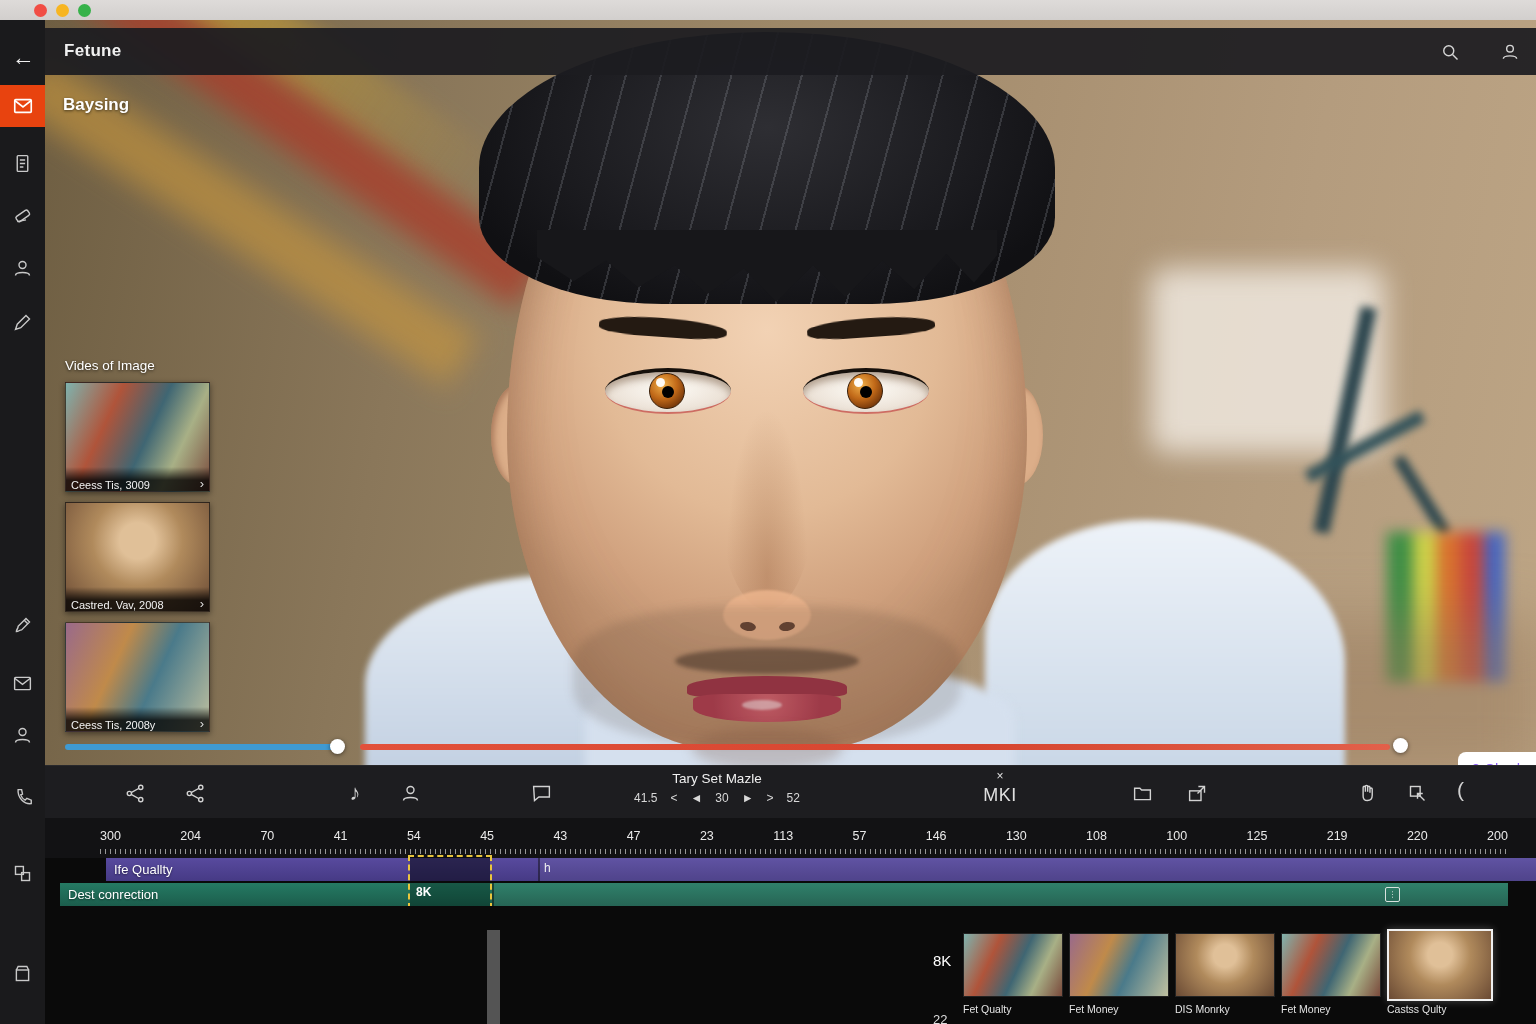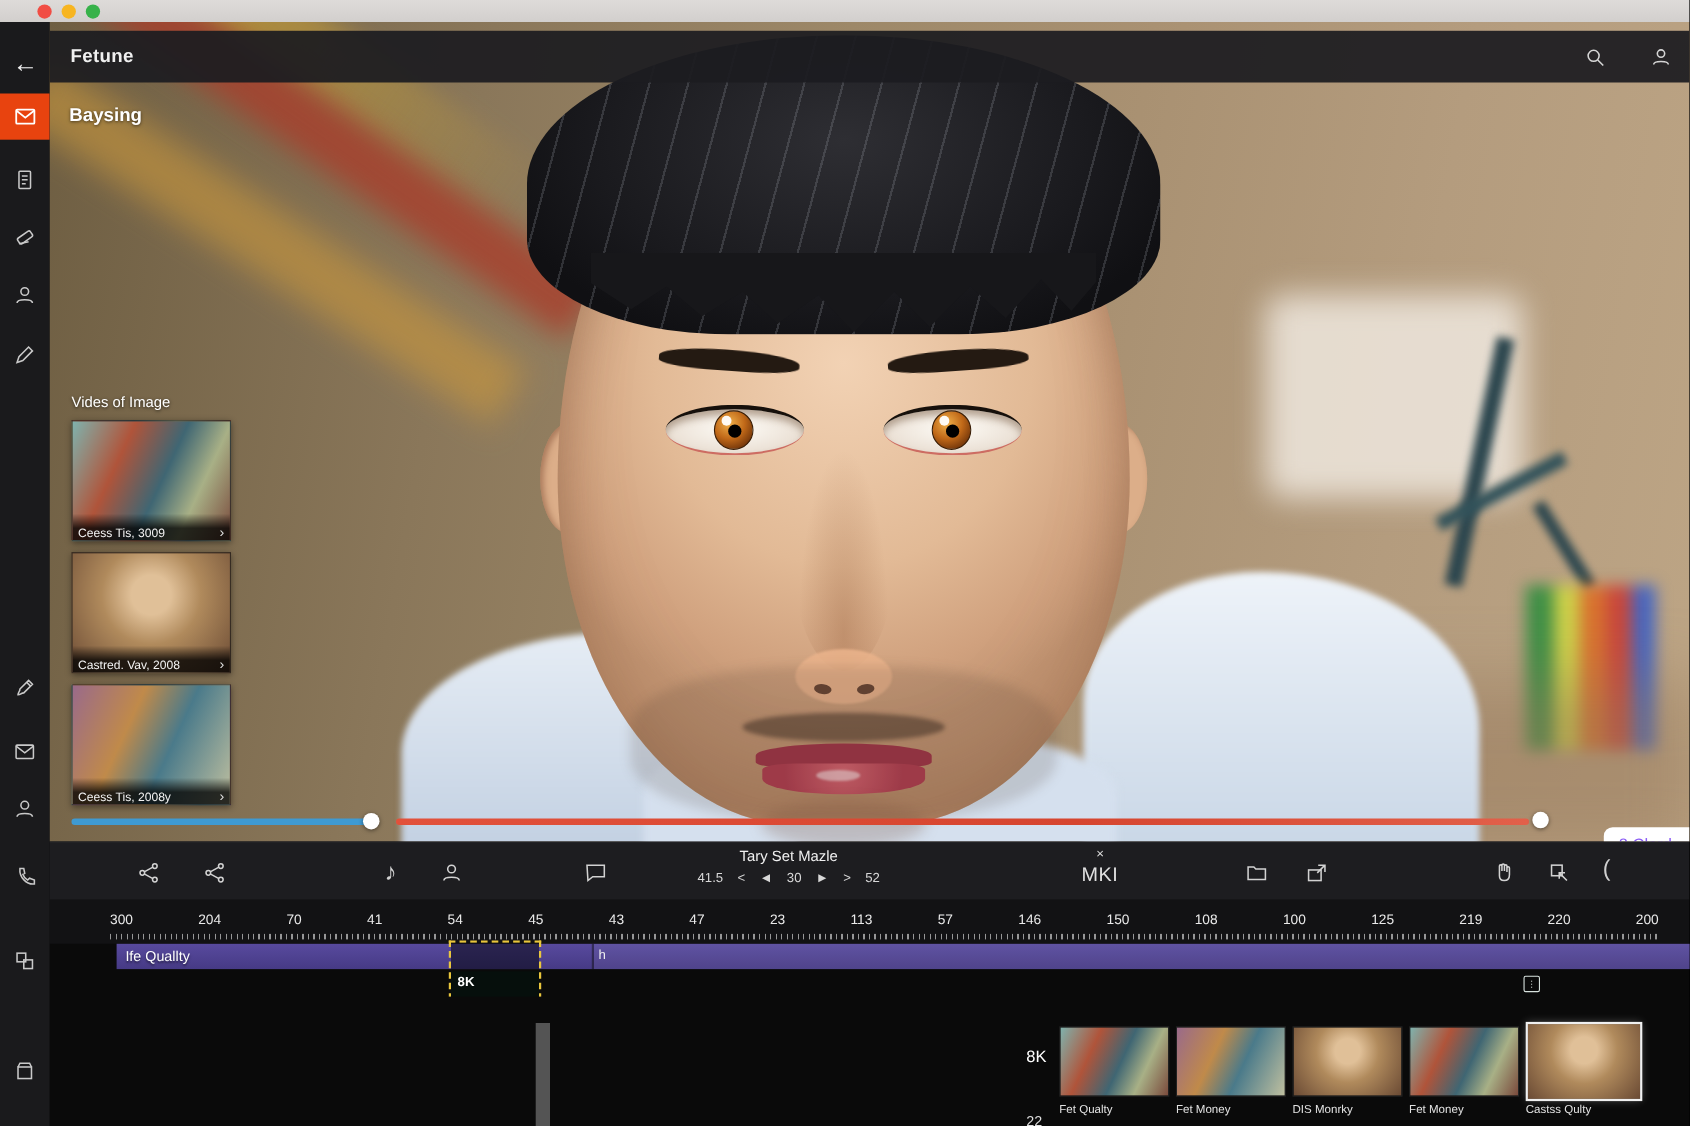--- a/index.html
+++ b/index.html
@@ -402,37 +402,41 @@
       <span class="rn">70</span>
       <span class="rn">41</span>
       <span class="rn">54</span>
       <span class="rn">45</span>
       <span class="rn">43</span>
       <span class="rn">47</span>
       <span class="rn">23</span>
       <span class="rn">113</span>
       <span class="rn">57</span>
       <span class="rn">146</span>
-      <span class="rn">150</span>
+      <span class="rn">130</span>
       <span class="rn">108</span>
       <span class="rn">100</span>
       <span class="rn">125</span>
       <span class="rn">219</span>
       <span class="rn">220</span>
       <span class="rn">200</span>
     </div>
     <div class="rticks"></div>
   </div>
 
   <div id="tracks" class="ab">
     <div class="trk purple">
       <div class="seg-shift"></div>
       <span class="tlabel">Ife Quallty</span>
       <span class="h-mark">h</span>
     </div>
+    <div class="trk green">
+      <div class="seg-shift"></div>
+      <span class="tlabel">Dest conrection</span>
+    </div>
     <div class="clip-marker">⋮</div>
     <div class="sel">
       <div class="dark-top"></div>
       <div class="dark-bot"></div>
       <span class="k">8K</span>
     </div>
   </div>
 
   <div id="bottombar" class="ab">
     <div class="vstrip"></div>

